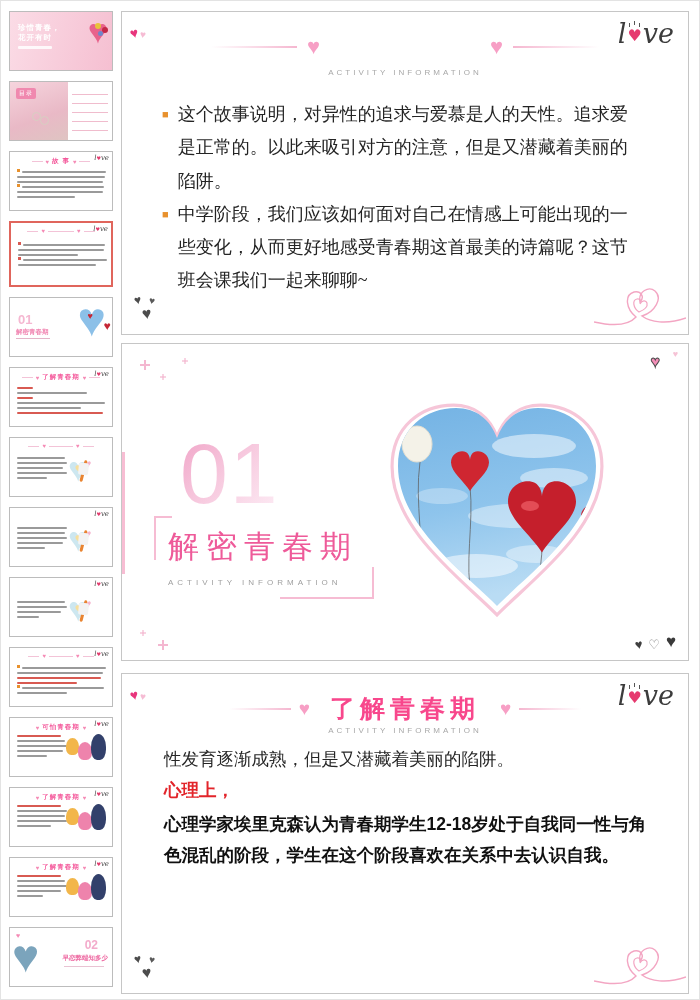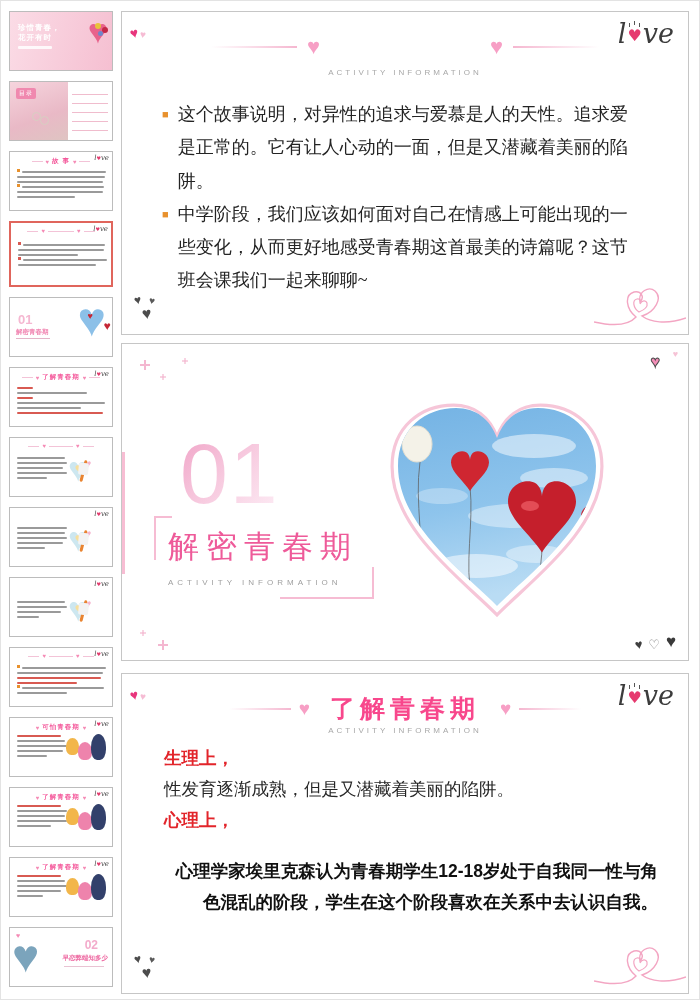--- a/index.html
+++ b/index.html
@@ -121,21 +121,21 @@
   .br-hearts .d1 { color:#3f3f3f; font-size:13px; transform:rotate(-10deg); }
   .br-hearts .d2 { color:#8a8a8a; font-size:13px; }
   .br-hearts .d3 { color:#3a3a3a; font-size:17px; }
   
   .und-title { color:#f8478c; font-size:25px; font-weight:bold; letter-spacing:5px; margin:0 12px; white-space:nowrap; }
   .head-row .hline.s { width:62px; }
   .head-row .hheart.s { font-size:19px; margin:0 8px; }
   .und-body { position:absolute; left:42px; top:70px; width:494px; font-size:17.5px; color:#262626; }
   .und-label { color:#e2242a; font-weight:bold; font-family:"Liberation Sans",sans-serif; line-height:1.7; }
   .und-para { font-family:"Liberation Serif",serif; line-height:1.72; margin-bottom:2px; }
-  .und-para.bold { font-family:"Liberation Sans",sans-serif; font-weight:bold; color:#101010; margin-top:20px; line-height:1.78;text-align:right; }
+  .und-para.bold { font-family:"Liberation Sans",sans-serif; font-weight:bold; color:#101010; margin-top:3px; line-height:1.78; }
 </style>
 </head>
 <body>
 
 <div class="sidebar">
   <div class="thumbs">
 
     <div class="thumb t1">
       <div class="t1-title">
         <div>珍惜青春，</div>
@@ -406,21 +406,21 @@
   </div>
   <div class="eyebrow" style="top:56px">ACTIVITY INFORMATION</div>
   <div class="love-logo">
     <span>l</span>
       <span class="lh">♥</span>
       <span>ve</span>
   </div>
   <div class="body-text">
     <div class="bullet-item">
       <span class="b-marker">■</span>
-      <span>这个故事说明，对异性的追求与爱慕是人的天性。追求爱是正常的。它有让人心动的一面，但是又潜藏着美丽的陷阱。</span>
+      <span>这个故事说明，对异性的追求与爱慕是人的天性。追求爱是正常的。以此来吸引对方的注意，但是又潜藏着美丽的陷阱。</span>
     </div>
     <div class="bullet-item">
       <span class="b-marker">■</span>
       <span>中学阶段，我们应该如何面对自己在情感上可能出现的一些变化，从而更好地感受青春期这首最美的诗篇呢？这节班会课我们一起来聊聊~</span>
     </div>
   </div>
   <div class="bl-hearts">
     <span class="g1">♥</span>
       <span class="g2">♥</span>
       <span class="g3">♥</span>
@@ -507,21 +507,20 @@
     <span class="hline r s"></span>
   </div>
   <div class="eyebrow" style="top:52px">ACTIVITY INFORMATION</div>
   <div class="love-logo">
     <span>l</span>
       <span class="lh">♥</span>
       <span>ve</span>
   </div>
 
   <div class="und-body">
-    <div class="und-label">生理上，</div>
     <div class="und-para">性发育逐渐成熟，但是又潜藏着美丽的陷阱。</div>
     <div class="und-label">心理上，</div>
     <div class="und-para bold">心理学家埃里克森认为青春期学生12-18岁处于自我同一性与角色混乱的阶段，学生在这个阶段喜欢在关系中去认识自我。</div>
   </div>
 
   <div class="bl-hearts">
     <span class="g1">♥</span>
       <span class="g2">♥</span>
       <span class="g3">♥</span>
   </div>

